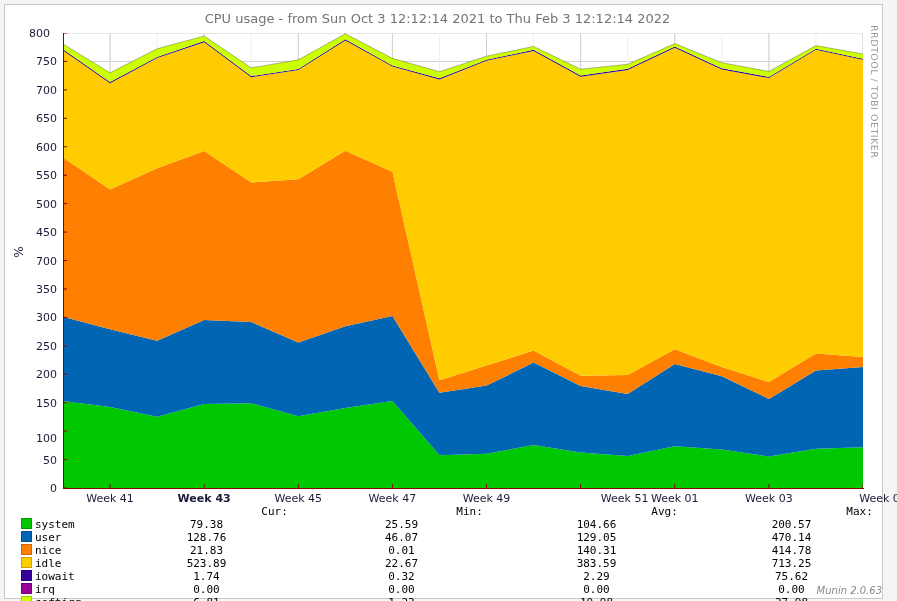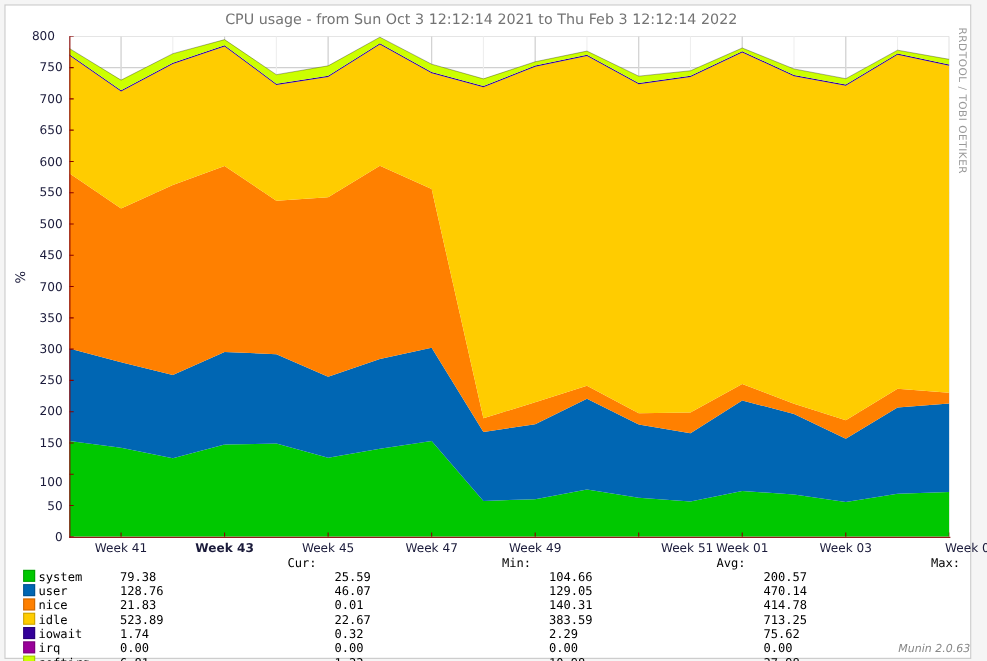--- a/index.html
+++ b/index.html
@@ -92,21 +92,21 @@
   }
   .lg-row { height:13px; }
   .lg-swatch {
     display:inline-block;
     width:9px; height:9px;
     margin-right:3px;
     vertical-align:-1px;
     border:1px solid rgba(0,0,0,0.2);
   }
   .lg-name  { display:inline-block; width:74px; }
-  .lg-cell  { display:inline-block; width:195px; text-align:left; }
+  .lg-cell  { display:inline-block; width:195px; text-align:center; }
   .footer {
     position:absolute;
     left:0; bottom:2px;
     width:100%;
     text-align:right;
     font-size:10px;
     color:#888;
     font-style:italic;
   }
 </style>

